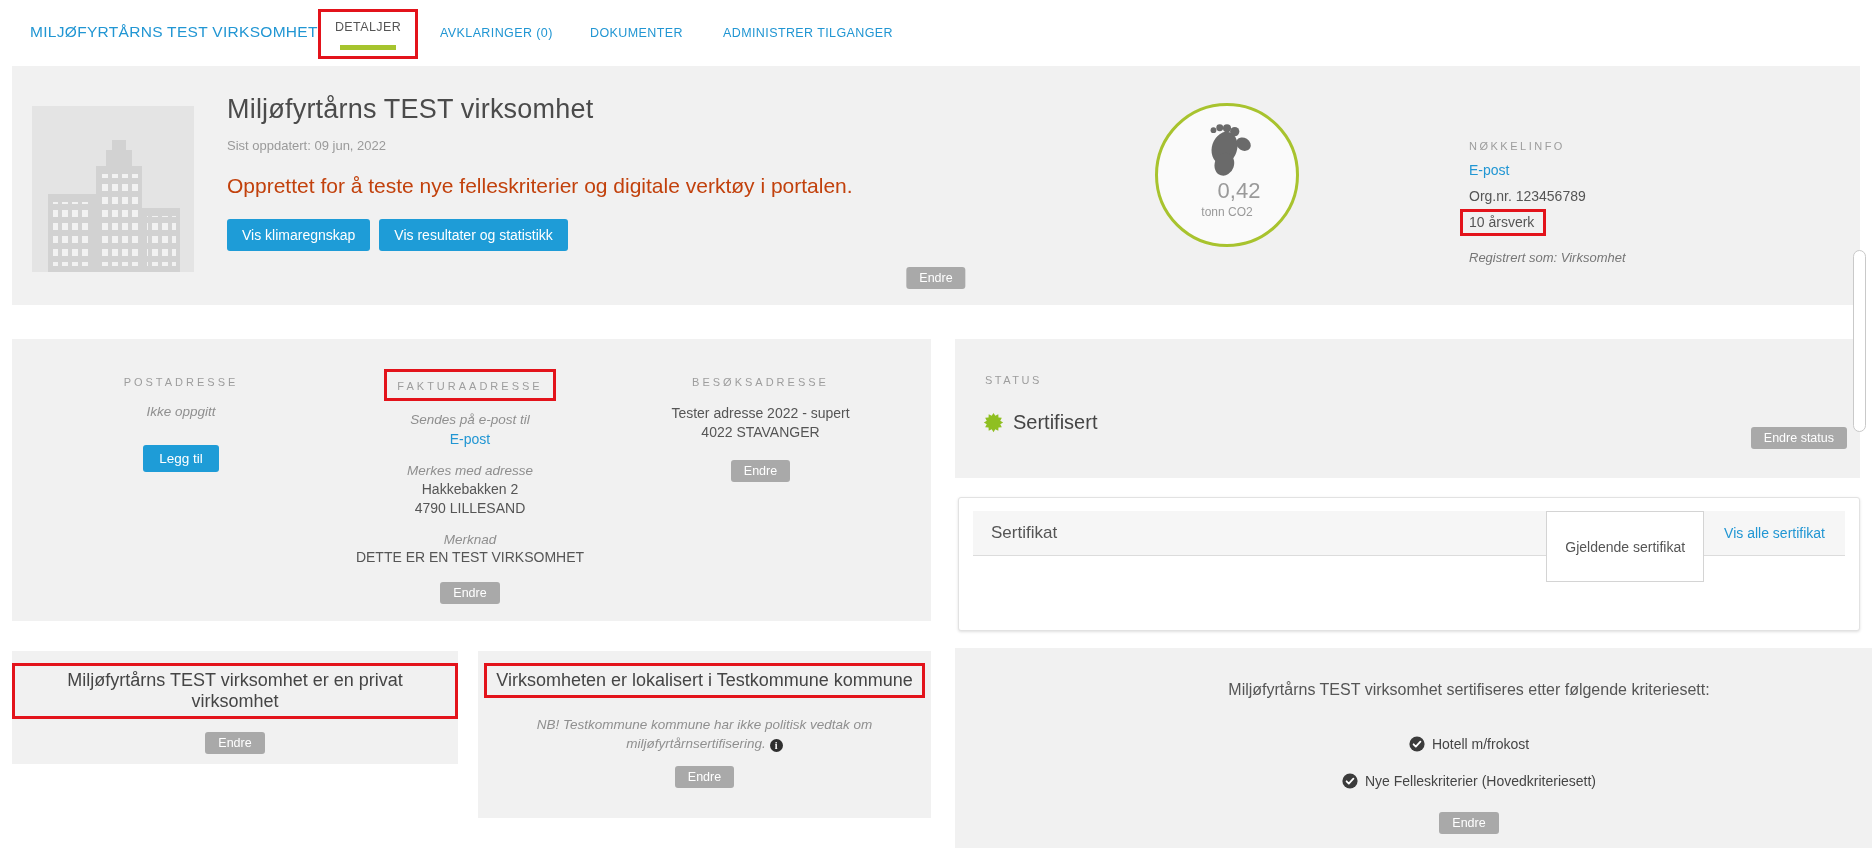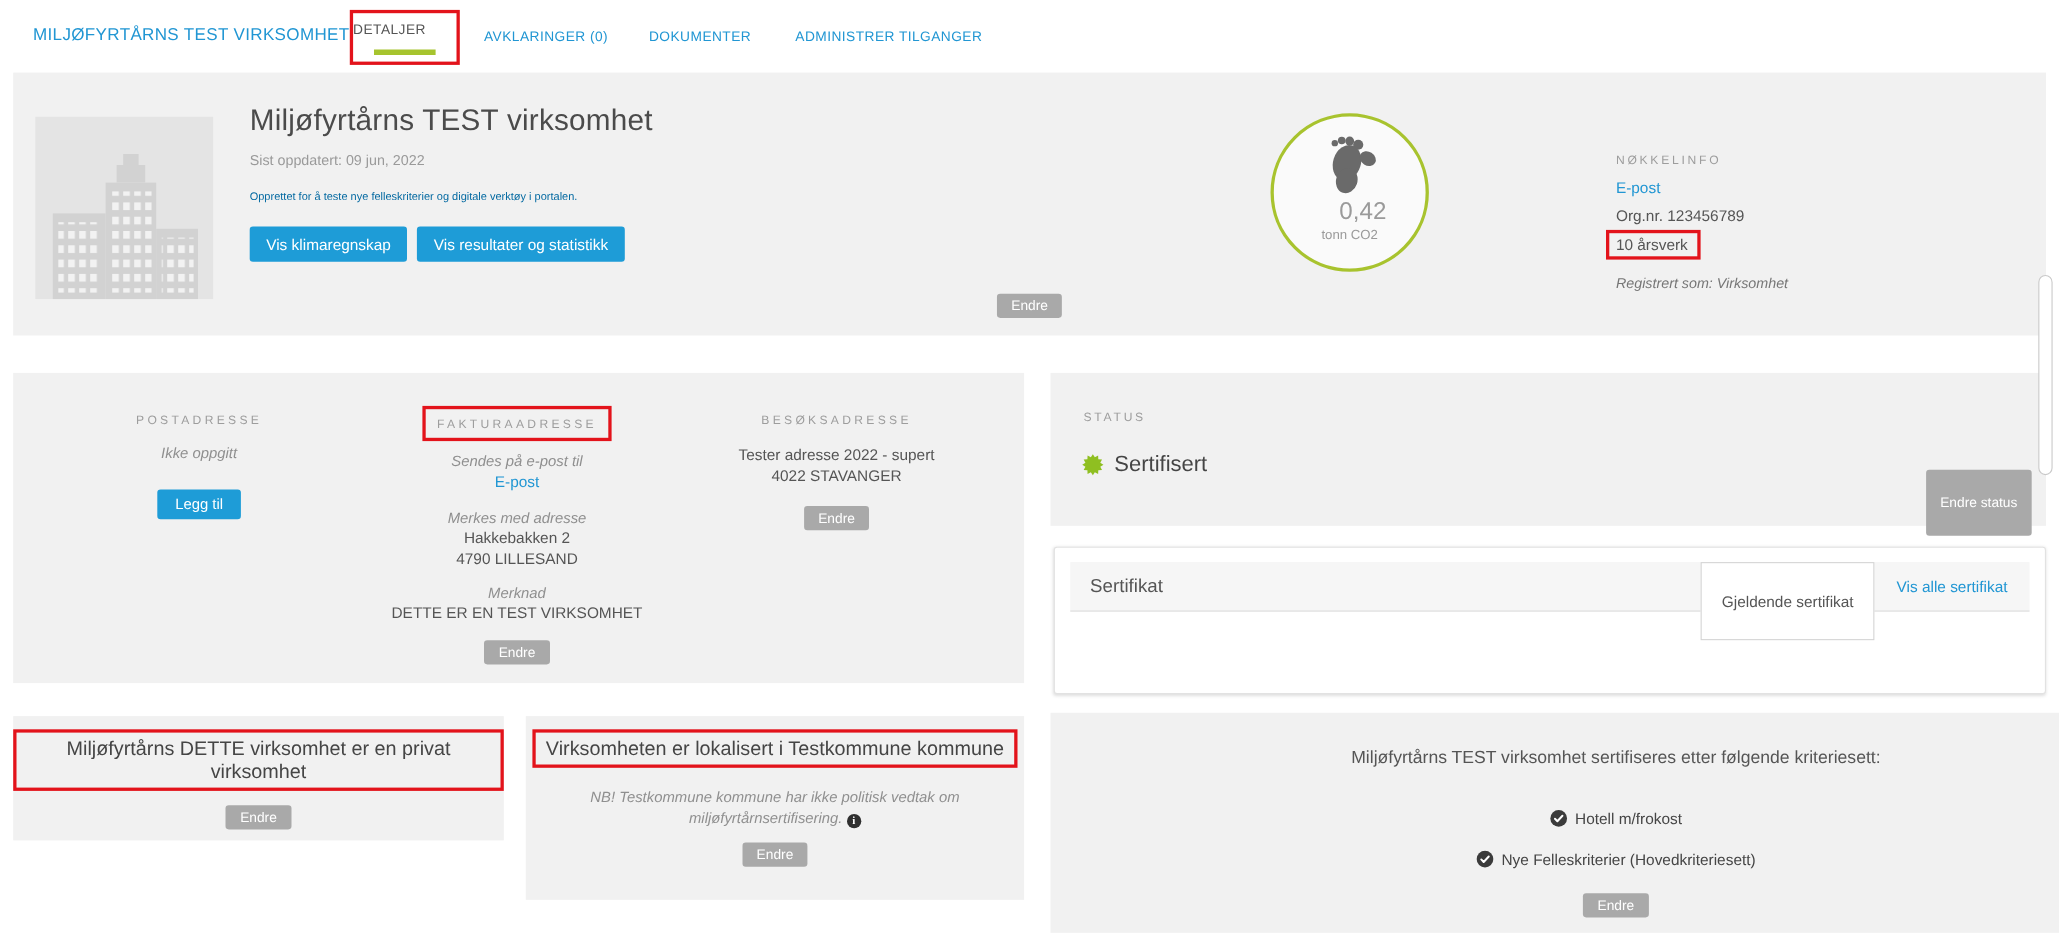--- a/index.html
+++ b/index.html
@@ -7,34 +7,34 @@
   body { position: relative; font-family: "Liberation Sans", sans-serif; color: #555; }
 
   .abs { position: absolute; }
   .card { background: #f1f1f1; }
 
   
   .nav { position: absolute; left: 0; top: 0; width: 100%; height: 62px; background: #fff; }
   .brand { position: absolute; left: 30px; top: 23px; font-size: 15.5px; letter-spacing: .3px;
            color: #2196d3; text-decoration: none; }
   .redbox { border: 3px solid #e3131b; }
-  .tabbox { position: absolute; left: 318px; top: 9px; width: 100px; height: 50px; text-align: left; }
+  .tabbox { position: absolute; left: 318px; top: 9px; width: 100px; height: 50px; text-align: center; }
   .tab-active { display: inline-block; margin-top: 8px; font-size: 12.5px; color: #555; letter-spacing: .4px; cursor: pointer; }
   .tab-underline { position: absolute; left: 50%; transform: translateX(-50%); bottom: 6px;
                    width: 56px; height: 5px; background: #a6c42e; }
   .nav-link { position: absolute; top: 26px; font-size: 12.5px; letter-spacing: .4px;
               color: #2196d3; text-decoration: none; }
 
   
   .hero { left: 12px; top: 66px; width: 1848px; height: 239px; }
   .building { position: absolute; left: 20px; top: 40px; width: 162px; height: 166px; }
   .hero-main { position: absolute; left: 215px; top: 28px; width: 640px; }
   .hero-title { font-size: 27px; font-weight: 400; color: #4b4b4b; letter-spacing: .2px; }
   .hero-updated { margin-top: 13px; font-size: 13px; color: #9a9a9a; }
-  .hero-desc { margin-top: 21px; font-size: 10px; color: #0369a1; }
+  .hero-desc { margin-top: 21px; font-size: 21px; color: #c2410c; }
   .btn-row { margin-top: 21px; display: flex; gap: 9px; }
   .btn-blue { background: #1e9cd7; color: #fff; border: 0; border-radius: 3px;
               padding: 8px 15px; font-size: 14px; font-family: inherit; cursor: pointer; }
   .btn-gray { background: #a9a9a9; color: #fff; border: 0; border-radius: 3px;
               padding: 4px 13px; font-size: 12.5px; font-family: inherit; cursor: pointer; }
 
   .footprint { position: absolute; left: 1143px; top: 37px; width: 144px; height: 144px;
                border: 3px solid #a8c32e; border-radius: 50%; background: #fafafa; text-align: center; }
   .fp-value { margin-top: -4px; font-size: 22px; color: #9a9a9a; padding-left: 24px; }
   .fp-unit { margin-top: 1px; font-size: 12px; color: #9a9a9a; }
@@ -54,21 +54,21 @@
   .italic { font-style: italic; color: #8f8f8f; font-size: 13.5px; }
   .addr-val { font-size: 14px; color: #555; line-height: 19px; }
   .addr .mini-label { letter-spacing: 3px; }
   .labelbox { display: inline-block; border: 3px solid #e3131b; padding: 4px 10px; }
 
   
   .status { left: 955px; top: 339px; width: 905px; height: 139px; }
   .status-label { position: absolute; left: 30px; top: 35px; }
   .status-row { position: absolute; left: 28px; top: 72px; display: flex; align-items: center; gap: 9px; }
   .status-value { font-size: 20px; color: #454545; }
-  .status-edit { position: absolute; right: 13px; top: 88px; padding: 23px 13px; }
+  .status-edit { position: absolute; right: 13px; top: 88px; padding: 4px 13px; }
 
   
   .cert { left: 958px; top: 497px; width: 902px; height: 134px; background: #fff;
           border: 1px solid #e2e2e2; border-radius: 3px; box-shadow: 0 1px 3px rgba(0,0,0,.13); }
   .cert-header { margin: 13px 14px 0; background: #f6f6f6; border-bottom: 1px solid #dcdcdc;
                  height: 45px; display: flex; align-items: stretch; }
   .cert-title { align-self: center; padding-left: 18px; font-size: 17px; color: #555; flex: 1; }
   .cert-tab-active { background: #fff; border: 1px solid #d4d4d4; height: 71px; z-index: 2;
                      display: flex; align-items: center; padding: 0 18px; font-size: 14px; color: #555; cursor: pointer; }
   .cert-tab-link { display: flex; align-items: center; padding: 0 20px; font-size: 14px; }
@@ -221,21 +221,21 @@
 <div class="abs cert">
   <div class="cert-header">
     <div class="cert-title">Sertifikat</div>
     <div class="cert-tab-active">Gjeldende sertifikat</div>
     <a class="link cert-tab-link" href="#">Vis alle sertifikat</a>
   </div>
 </div>
 
 <div class="abs card ownership">
   <div class="card-claim">
-    <span>Miljøfyrtårns DETTE virksomhet er en privat virksomhet</span>
+    <span>Miljøfyrtårns TEST virksomhet er en privat virksomhet</span>
   </div>
   <div>
     <button class="btn-gray">Endre</button>
   </div>
 </div>
 
 <div class="abs card municipality">
   <div class="card-claim">
     <span>Virksomheten er lokalisert i Testkommune kommune</span>
   </div>

